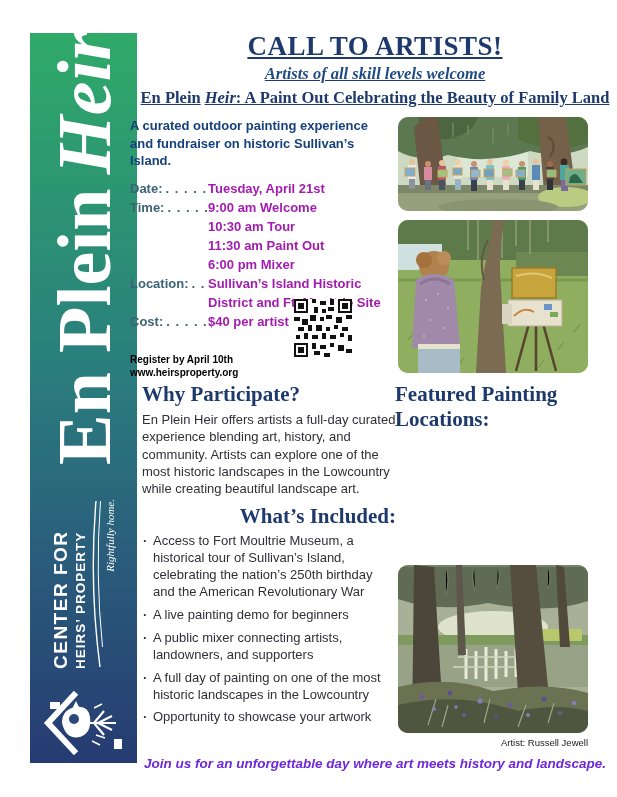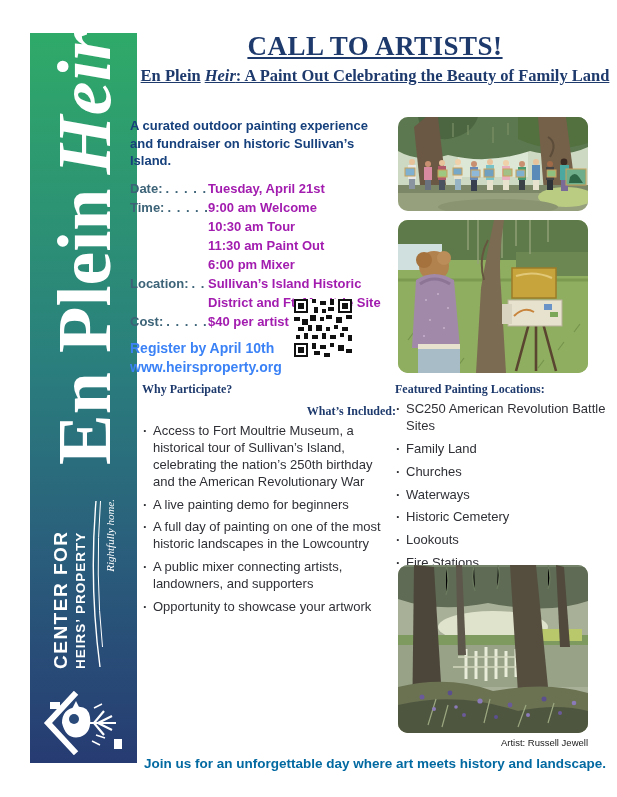--- a/index.html
+++ b/index.html
@@ -35,25 +35,25 @@
 
   
   .left-top { position:absolute; left:130px; top:117px; width:258px; color:#16407c; }
   .intro { font-size:13px; font-weight:700; line-height:1.35; color:#16407c; }
   .details { margin-top:9px; font-size:13px; font-weight:700; }
   .drow { display:flex; line-height:19px; }
   .dlabel { flex:0 0 78px; white-space:nowrap; overflow:hidden; color:#3c6377; }
   .dots { margin-left:3px; letter-spacing:1px; }
   .dvalues { flex:1; color:#a21caf; }
   .dvalues span { display:block; }
-  .register { margin-top:8px; font-size:14px; font-weight:700; line-height:1.35; color:#3b82f6; }
+  .register { margin-top:22px; font-size:10px; font-weight:700; line-height:1.35; color:#000000; }
   .qr { position:absolute; left:294px; top:299px; width:58px; height:58px; }
 
   
-  .sec-h { font-family:"Liberation Serif", serif; font-weight:700; font-size:12px; color:#1e3a6d; }
+  .sec-h { font-family:"Liberation Serif", serif; font-weight:700; font-size:21px; color:#1e3a6d; }
 
   
   .left-bottom { position:absolute; left:142px; top:382px; width:254px; }
   .why-body { margin-top:4px; font-size:13px; line-height:1.33; color:#2f3036; }
   .left-bottom .sec-h2 { margin-top:7px;text-align:right; }
   ul.blist { list-style:none; margin-top:4px; }
   ul.blist li { position:relative; padding-left:11px; font-size:13px; line-height:1.3;
     color:#2f3036; margin-bottom:6px; }
   ul.blist li::before { content:"·"; position:absolute; left:1px; top:0; font-weight:700; }
 
@@ -62,21 +62,21 @@
   .photo { position:absolute; left:398px; width:190px; border-radius:10px; overflow:hidden; }
   .photo svg { display:block; }
   .photo1 { top:117px; height:94px; }
   .photo2 { top:220px; height:153px; }
   .photo3 { top:565px; height:168px; }
   .photo-caption { position:absolute; left:398px; top:737px; width:190px; text-align:right;
     font-size:9.5px; color:#1a1a1a; font-weight:400; }
 
   
   .footer { position:absolute; left:140px; top:756px; width:470px; text-align:center;
-    font-size:13.5px; font-weight:700; color:#0369a1; }
+    font-size:13.5px; font-weight:700; font-style:italic; color:#6d28d9; }
 </style>
 </head>
 <body>
 
 <div class="page">
 
   <div class="sidebar">
     <div class="sidebar-rot">
       <div class="logo-wrap">
         <svg width="64" height="92" viewBox="0 0 64 92">
@@ -100,20 +100,21 @@
         <span class="org-tagline">Rightfully home.</span>
       </div>
       <div class="vertical-title">
         <span>En Plein</span><span class="it">Heir</span>
       </div>
     </div>
   </div>
 
   <div class="header">
     <h1>CALL TO ARTISTS!</h1>
+    <div class="subtitle">Artists of all skill levels welcome</div>
     <div class="eventline">
       <span>En Plein</span><span class="it">Heir</span><span>: A Paint Out Celebrating the Beauty of Family Land</span>
     </div>
   </div>
 
   <div class="left-top">
     <div class="intro">A curated outdoor painting experience and fundraiser on historic Sullivan’s Island.</div>
 
     <div class="details">
       <div class="drow">
@@ -196,41 +197,33 @@
           <rect x="22" y="23" width="3" height="3"></rect>
         <rect x="26" y="25" width="3" height="2"></rect>
           <rect x="10" y="26" width="3" height="2"></rect>
           <rect x="15" y="27" width="3" height="2"></rect>
       </g>
     </svg>
   </div>
 
   <div class="left-bottom">
     <div class="sec-h">Why Participate?</div>
+    <div class="why-body">En Plein Heir offers artists a full-day curated experience blending art, history, and community. Artists can explore one of the most historic landscapes in the Lowcountry while creating beautiful landscape art.</div>
     <div class="sec-h sec-h2">What’s Included:</div>
     <ul class="blist">
       <li>Access to Fort Moultrie Museum, a historical tour of Sullivan’s Island, celebrating the nation’s 250th birthday and the American Revolutionary War</li>
       <li>A live painting demo for beginners</li>
+      <li>A public mixer connecting artists, landowners, and supporters</li>
       <li>A full day of painting on one of the most historic landscapes in the Lowcountry</li>
-      <li>A public mixer connecting artists, landowners, and supporters</li>
       <li>Opportunity to showcase your artwork</li>
     </ul>
   </div>
 
   <div class="right-list">
     <div class="sec-h">Featured Painting Locations:</div>
-    <ul class="blist">
-      <li>SC250 American Revolution Battle Sites</li>
-      <li>Family Land</li>
-      <li>Churches</li>
-      <li>Waterways</li>
-      <li>Historic Cemetery</li>
-      <li>Lookouts</li>
-      <li>Fire Stations</li>
-    </ul>
   </div>
 
   <div class="photo photo1">
     <svg width="190" height="94" viewBox="0 0 190 94">
       <rect width="190" height="94" fill="#cdd9c2"></rect>
       <rect x="60" y="20" width="70" height="40" fill="#dde7d6"></rect>
       <path d="M0 0 h190 v30 q-25 12 -58 4 q-42 14 -82 4 q-30 8 -50 -4 z" fill="#5c7850"></path>
       <path d="M20 0 h60 q-6 18 -30 22 q-26 2 -30 -22 z" fill="#4c6642"></path>
       <path d="M120 0 h70 v26 q-36 12 -70 -4 z" fill="#52713f"></path>
       <g stroke="#7c8f66" stroke-width="1.2">

